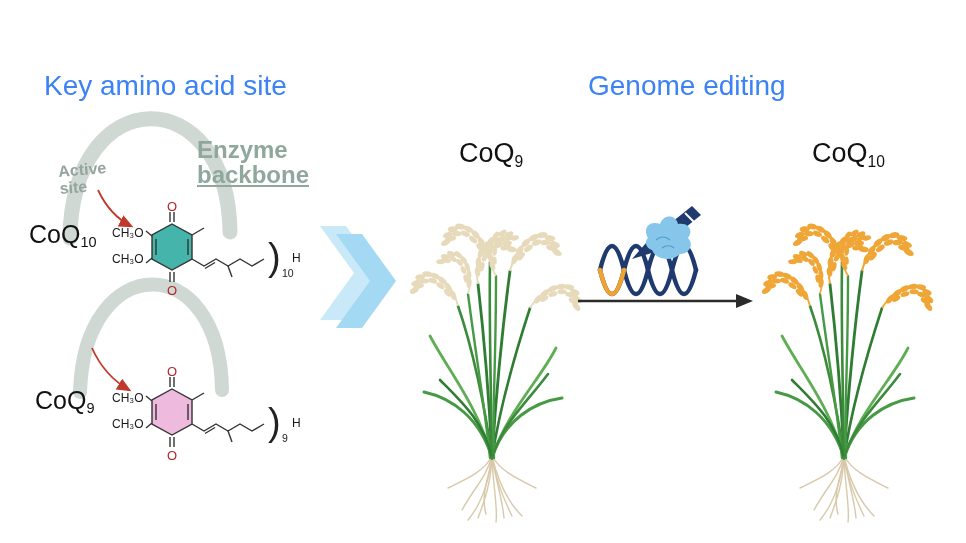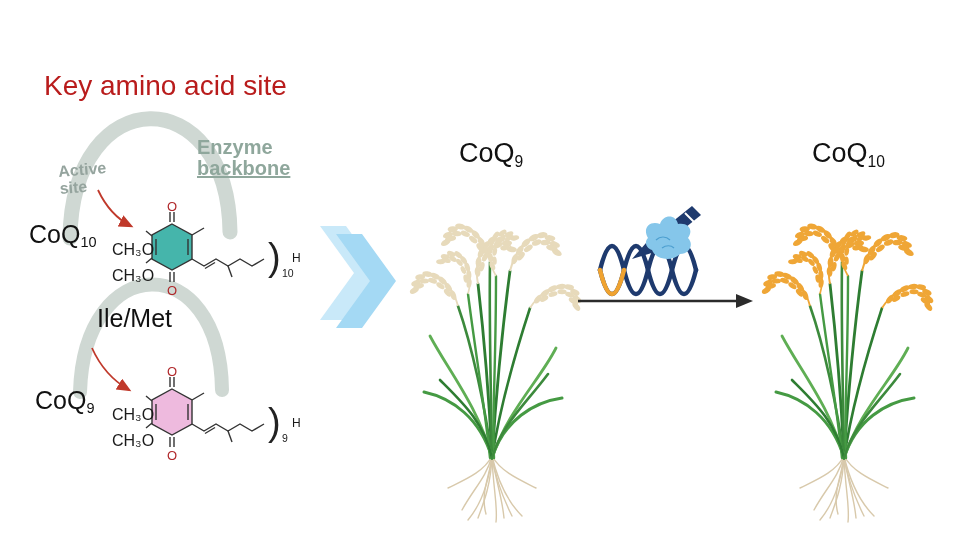--- a/index.html
+++ b/index.html
@@ -2,28 +2,28 @@
 <html><head>
 <meta charset="utf-8">
 <style>
   html,body{margin:0;padding:0;background:#ffffff;}
   .canvas{
     position:relative;width:966px;height:543px;background:#ffffff;
     font-family:"Liberation Sans",sans-serif;overflow:hidden;color:#1a1a1a;
   }
   .abs{position:absolute;white-space:nowrap;z-index:2;}
   svg.layer{position:absolute;left:0;top:0;z-index:1;}
-  .title{font-size:28px;color:#b91c1c;}
+  .title{font-size:28px;color:#3b82f6;}
   .residue{font-size:25px;color:#111;}
-  .backbone-label{font-size:20px;font-weight:bold;color:#8fa79c;line-height:1.05;}
+  .backbone-label{font-size:24px;font-weight:bold;color:#8fa79c;line-height:1.05;}
   .active-label{font-size:16px;font-weight:bold;color:#95a49e;line-height:1.04;transform:rotate(-5deg);}
   .coq{font-size:25px;color:#111;}
   .plant-label{font-size:27px;color:#111;}
   .sub{font-size:0.58em;vertical-align:-0.30em;}
-  .chem-small{font-size:16px;color:#1a1a1a;margin-top:15px;}
+  .chem-small{font-size:12px;color:#1a1a1a;}
   .atom-o{font-size:13px;color:#b0272a;}
   .bracket{font-size:38px;font-weight:200;color:#222;line-height:1;}
   .chain-sub{font-size:10.5px;color:#1a1a1a;}
   .chain-h{font-size:12px;color:#1a1a1a;}
 </style>
 </head>
 <body>
 
 <div class="canvas">
 
@@ -159,20 +159,21 @@
       <polygon points="692,206 701,215 655,252 646,243" fill="#1e3a6e"></polygon>
       <polygon points="646,243 655,252 632,259" fill="#1e3a6e"></polygon>
       <line x1="685" y1="213" x2="694" y2="222" stroke="#ffffff" stroke-width="2"></line>
       <path d="M648,238 C642,228 650,220 660,224 C663,214 676,214 678,224 C688,222 694,230 688,238 C694,244 690,254 680,254 C672,262 656,260 652,250 C646,248 644,242 648,238 Z" fill="#85c6ea"></path>
       <path d="M656,240 C660,236 666,236 670,240 M662,248 C666,245 671,245 674,248" fill="none" stroke="#4d9fd0" stroke-width="1.2"></path>
     </g>
   </svg>
 
   <span class="abs title" style="left:44px;top:70px;">Key amino acid site</span>
 
+  <span class="abs title" style="left:588px;top:70px;">Genome editing</span>
 
 
   <span class="abs backbone-label" style="left:197px;top:137px;">
     <span style="display:block;">Enzyme</span>
     <span style="display:block;text-decoration:underline;">backbone</span>
   </span>
 
   <span class="abs active-label" style="left:59px;top:162px;">
     <span style="display:block;">Active</span>
     <span style="display:block;">site</span>
@@ -183,21 +184,20 @@
   </span>
 
   <span class="abs chem-small" style="left:112px;top:226px;">CH₃O</span>
   <span class="abs chem-small" style="left:112px;top:252px;">CH₃O</span>
   <span class="abs atom-o" style="left:167px;top:199px;">O</span>
   <span class="abs atom-o" style="left:167px;top:283px;">O</span>
   <span class="abs bracket" style="left:268px;top:238px;">)</span>
   <span class="abs chain-sub" style="left:282px;top:267px;">10</span>
   <span class="abs chain-h" style="left:292px;top:251px;">H</span>
 
-  <span class="abs residue" style="left:97px;top:304px;">Ile/Met</span>
 
   <span class="abs coq" style="left:35px;top:386px;">
     <span>CoQ</span><span class="sub">9</span>
   </span>
 
   <span class="abs chem-small" style="left:112px;top:391px;">CH₃O</span>
   <span class="abs chem-small" style="left:112px;top:417px;">CH₃O</span>
   <span class="abs atom-o" style="left:167px;top:364px;">O</span>
   <span class="abs atom-o" style="left:167px;top:448px;">O</span>
   <span class="abs bracket" style="left:268px;top:403px;">)</span>

